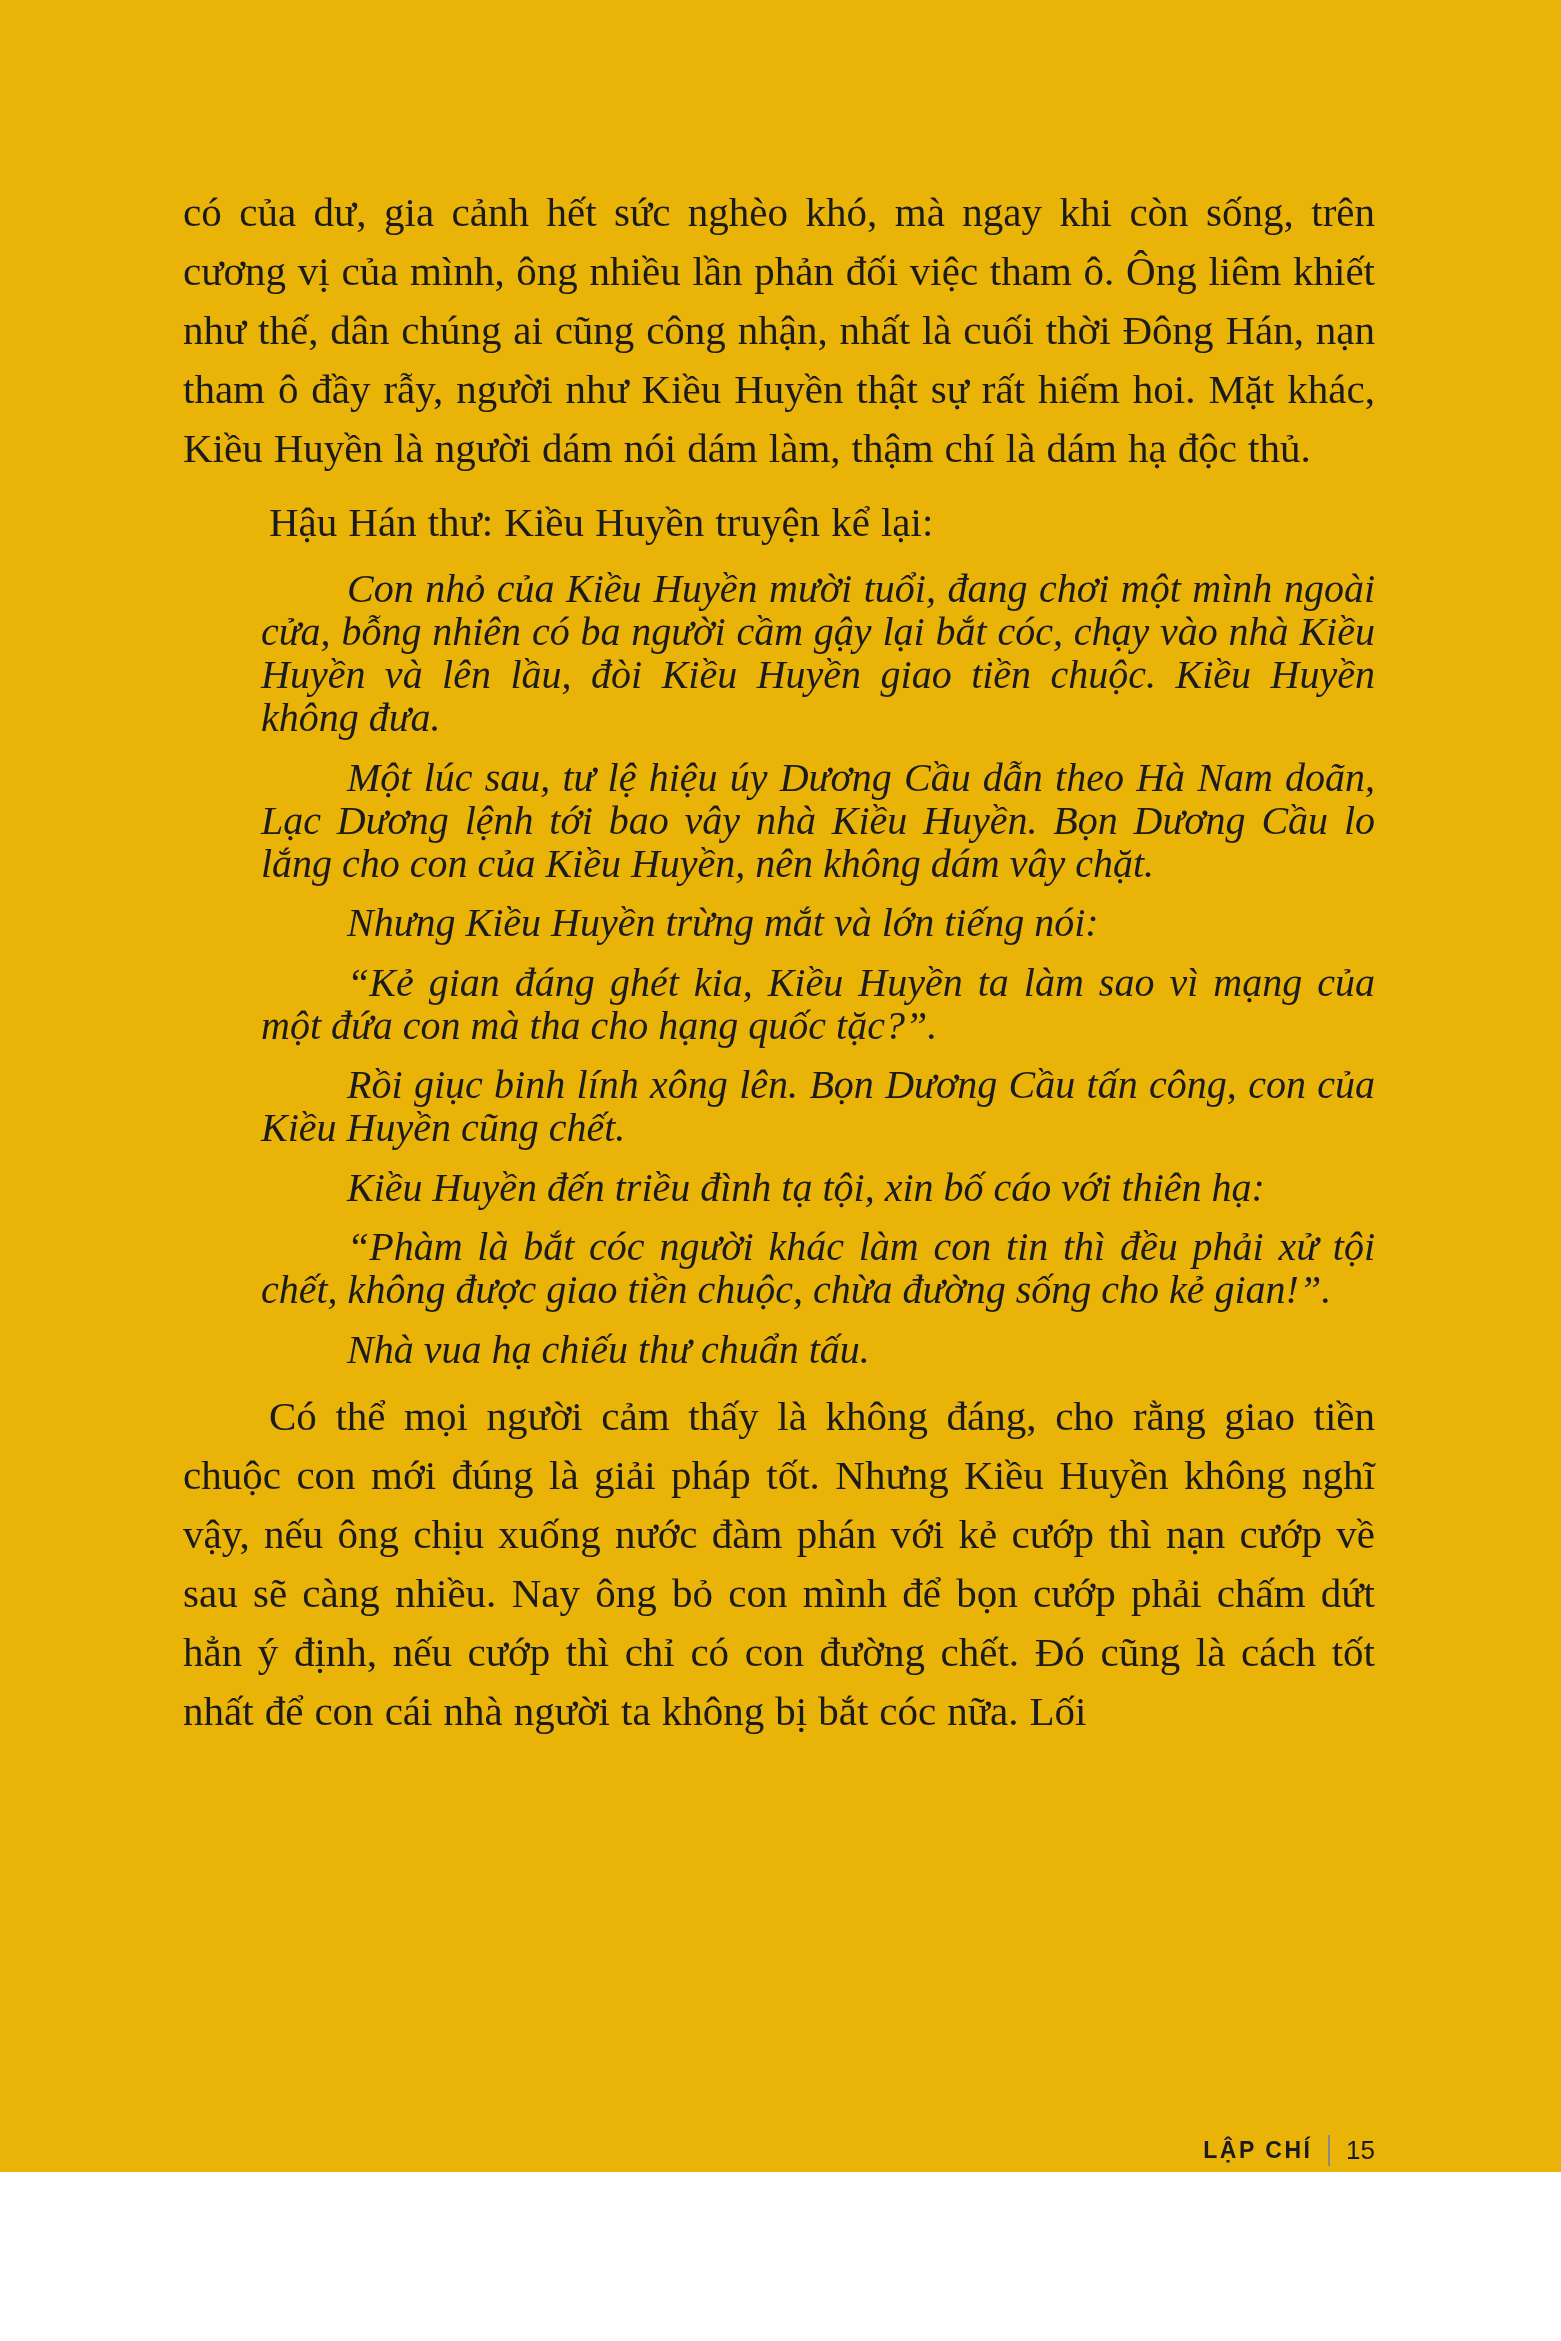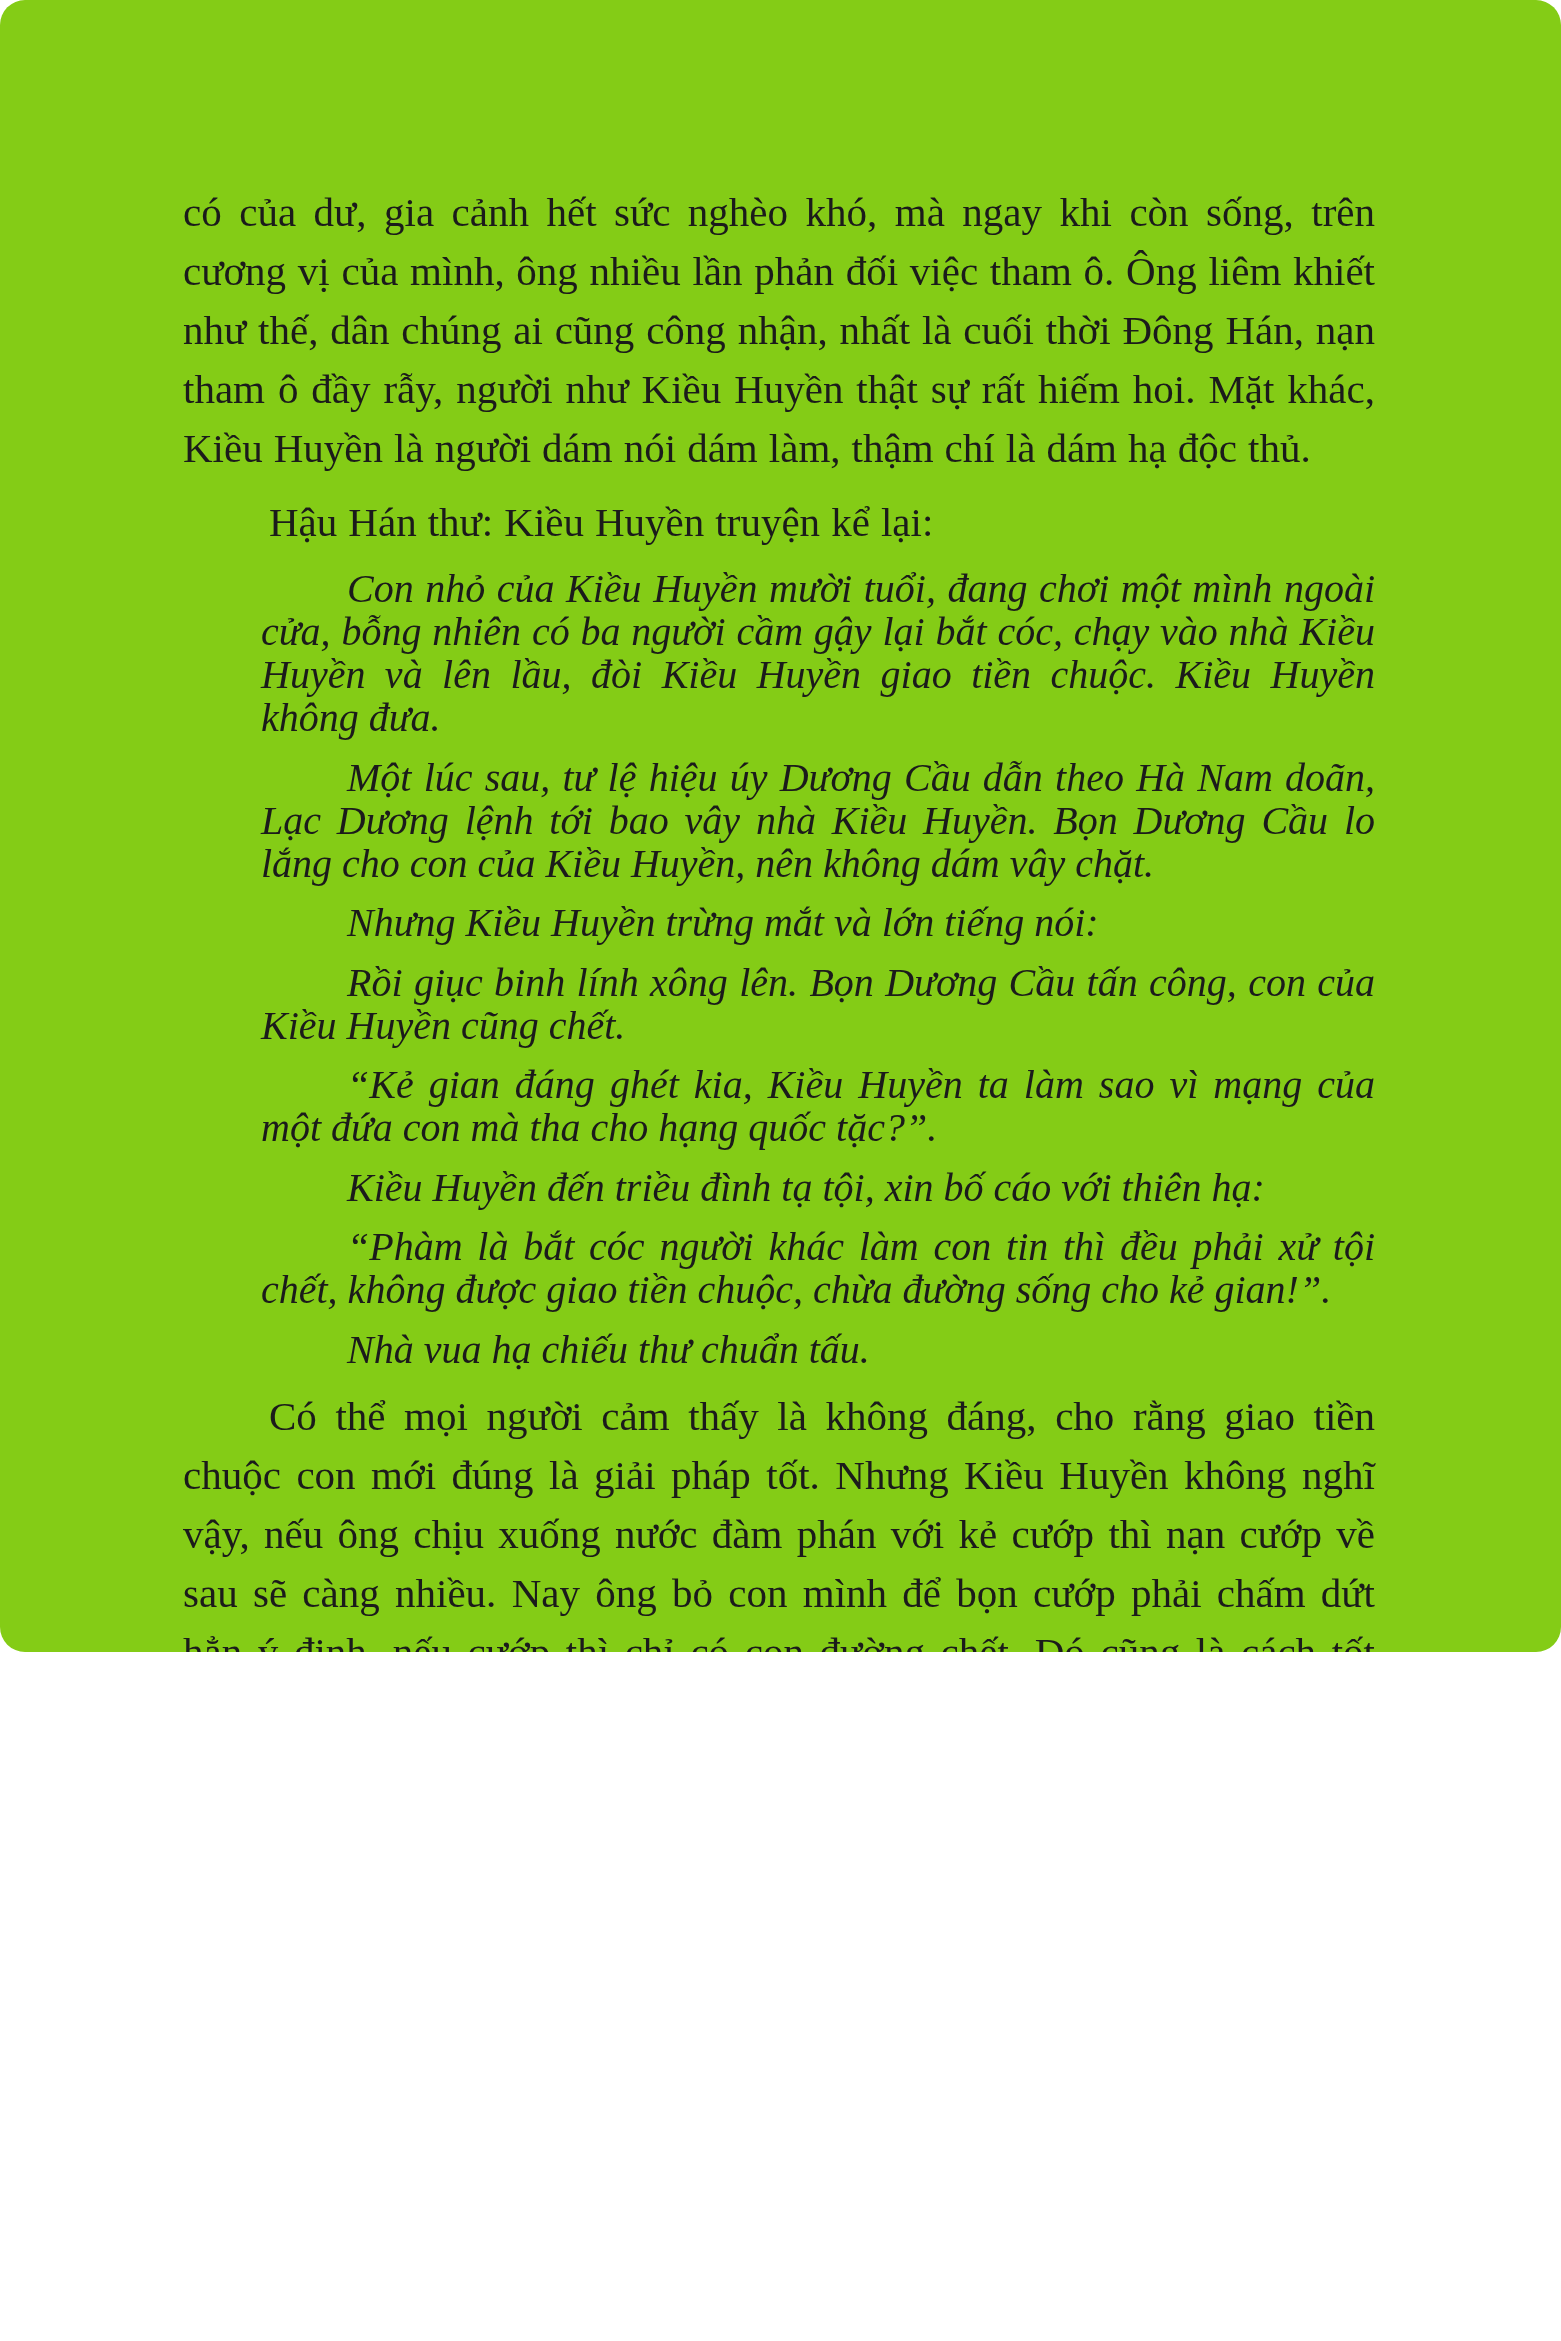--- a/index.html
+++ b/index.html
@@ -1,25 +1,24 @@
 <!DOCTYPE html>
 <html style="font-size:13.2px"><head>
 <meta charset="utf-8">
 <style>
   * { margin: 0; padding: 0; box-sizing: border-box; }
   html, body { background: #ffffff; }
   .page {
     position: relative;
     width: 1561px;
-    height: 1652px;
-    background: #84cc16;
+    height: 2172px;
+    background: #eab308;
     color: #1b1b1b;
     font-family: "Liberation Serif", "DejaVu Serif", serif;
     overflow: hidden;
-    border-radius: 25px;
   }
   .content {
     position: absolute;
     left: 183px;
     right: 186px;
     top: 183px;
   }
   p.body-para {
     font-size: 41px;
     line-height: 59px;
@@ -74,23 +73,23 @@
     <p class="body-para">có của dư, gia cảnh hết sức nghèo khó, mà ngay khi còn sống, trên cương vị của mình, ông nhiều lần phản đối việc tham ô. Ông liêm khiết như thế, dân chúng ai cũng công nhận, nhất là cuối thời Đông Hán, nạn tham ô đầy rẫy, người như Kiều Huyền thật sự rất hiếm hoi. Mặt khác, Kiều Huyền là người dám nói dám làm, thậm chí là dám hạ độc thủ.</p>
 
     <p class="body-para indent lead"><span class="lead-bold">Hậu Hán thư: Kiều Huyền truyện</span><span> kể lại:</span></p>
 
     <p class="quote-para">Con nhỏ của Kiều Huyền mười tuổi, đang chơi một mình ngoài cửa, bỗng nhiên có ba người cầm gậy lại bắt cóc, chạy vào nhà Kiều Huyền và lên lầu, đòi Kiều Huyền giao tiền chuộc. Kiều Huyền không đưa.</p>
 
     <p class="quote-para">Một lúc sau, tư lệ hiệu úy Dương Cầu dẫn theo Hà Nam doãn, Lạc Dương lệnh tới bao vây nhà Kiều Huyền. Bọn Dương Cầu lo lắng cho con của Kiều Huyền, nên không dám vây chặt.</p>
 
     <p class="quote-para">Nhưng Kiều Huyền trừng mắt và lớn tiếng nói:</p>
 
+    <p class="quote-para">“Kẻ gian đáng ghét kia, Kiều Huyền ta làm sao vì mạng của một đứa con mà tha cho hạng quốc tặc?”.</p>
+
     <p class="quote-para">Rồi giục binh lính xông lên. Bọn Dương Cầu tấn công, con của Kiều Huyền cũng chết.</p>
-
-    <p class="quote-para">“Kẻ gian đáng ghét kia, Kiều Huyền ta làm sao vì mạng của một đứa con mà tha cho hạng quốc tặc?”.</p>
 
     <p class="quote-para">Kiều Huyền đến triều đình tạ tội, xin bố cáo với thiên hạ:</p>
 
     <p class="quote-para">“Phàm là bắt cóc người khác làm con tin thì đều phải xử tội chết, không được giao tiền chuộc, chừa đường sống cho kẻ gian!”.</p>
 
     <p class="quote-para">Nhà vua hạ chiếu thư chuẩn tấu.</p>
 
     <p class="body-para indent">Có thể mọi người cảm thấy là không đáng, cho rằng giao tiền chuộc con mới đúng là giải pháp tốt. Nhưng Kiều Huyền không nghĩ vậy, nếu ông chịu xuống nước đàm phán với kẻ cướp thì nạn cướp về sau sẽ càng nhiều. Nay ông bỏ con mình để bọn cướp phải chấm dứt hẳn ý định, nếu cướp thì chỉ có con đường chết. Đó cũng là cách tốt nhất để con cái nhà người ta không bị bắt cóc nữa. Lối</p>
 
   </div>

